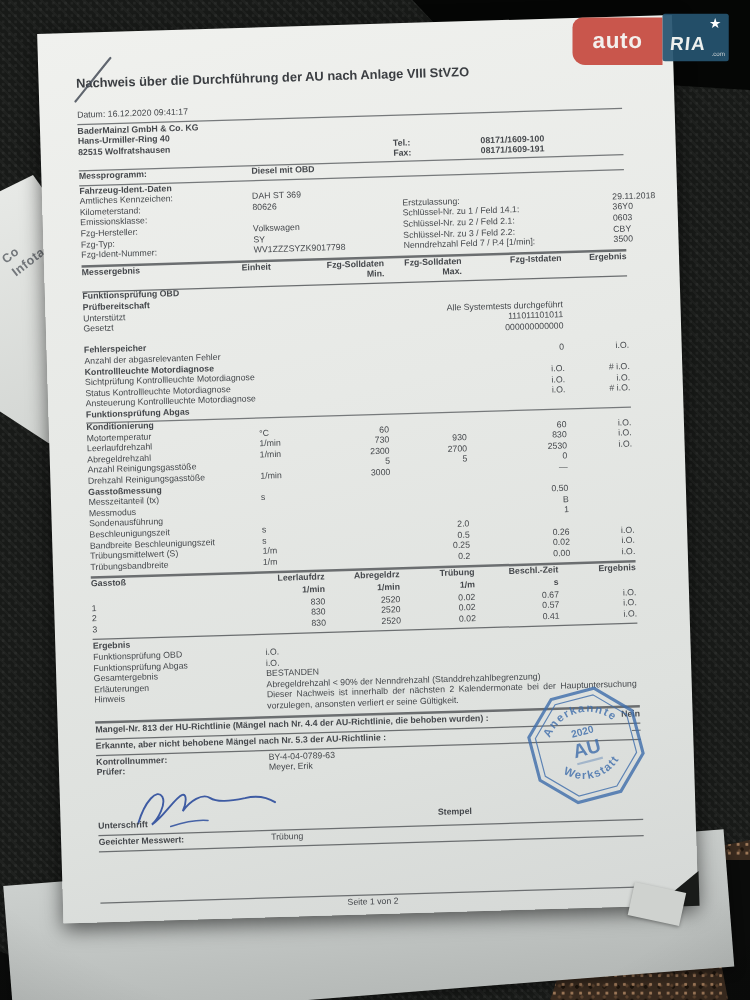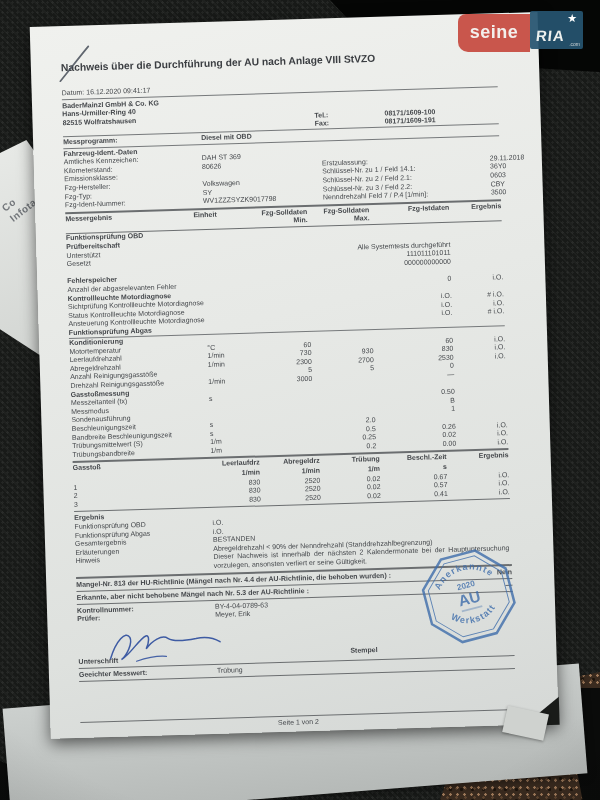--- a/index.html
+++ b/index.html
@@ -576,20 +576,20 @@
       <rect class="st-sub" x="39" y="62.5" width="22" height="1.8"></rect>
     </svg>
 
     <div class="fold-gap"></div>
     <div class="fold-flap"></div>
   </div>
 
   <div class="vignette"></div>
 
   <div class="wm">
-    <div class="wm-auto">seine</div>
+    <div class="wm-auto">auto</div>
     <div class="wm-ria">
       <span class="wm-star">★</span>
       <span class="wm-ria-text">RIA</span>
       <span class="wm-com">.com</span>
     </div>
   </div>
 </div>
 
 </body></html>

